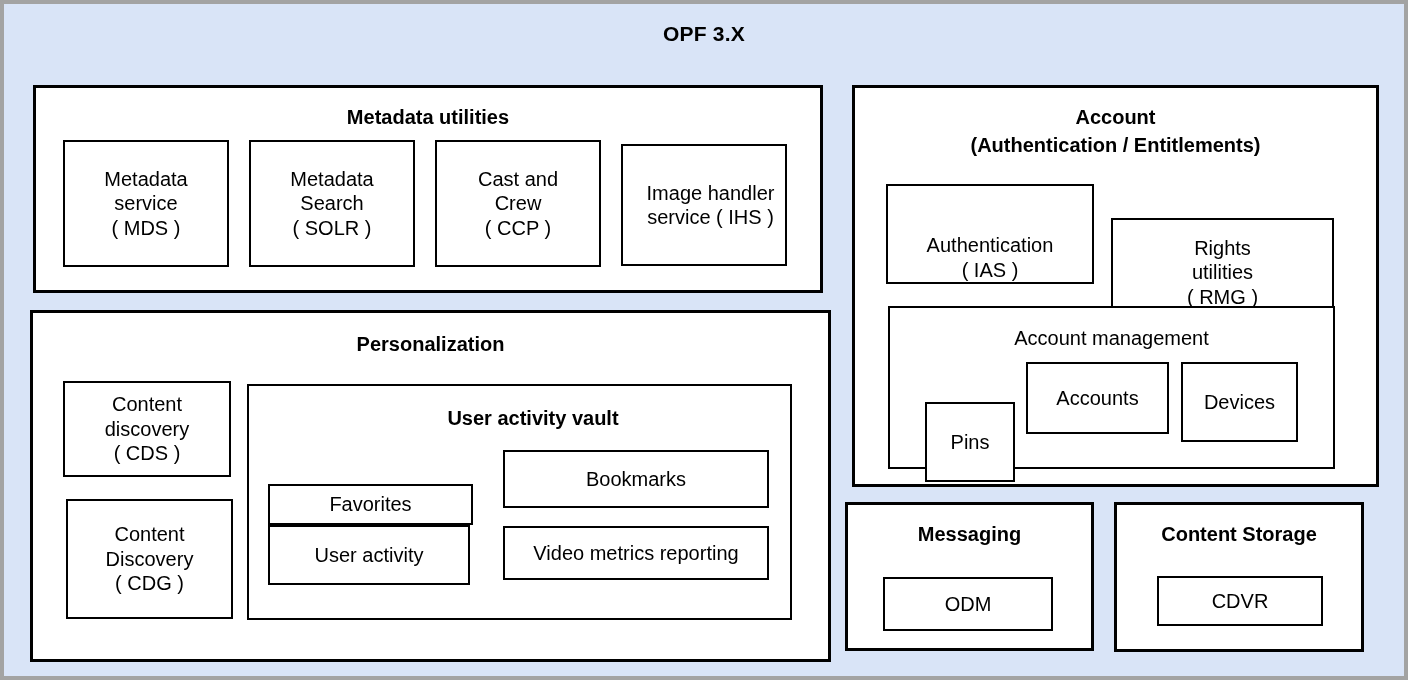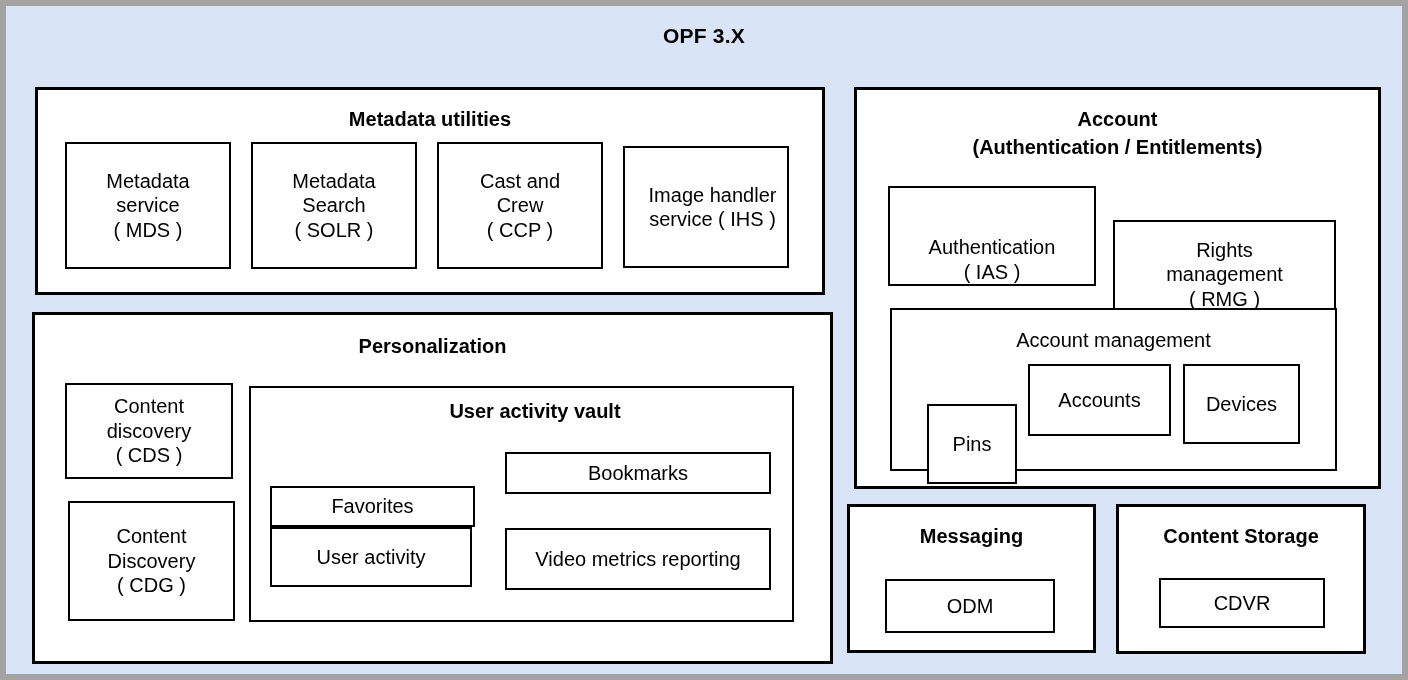--- a/index.html
+++ b/index.html
@@ -6,21 +6,21 @@
     margin: 0;
     padding: 0;
     background: #ffffff;
   }
   #canvas {
     position: relative;
     width: 1408px;
     height: 680px;
     background: #d9e4f7;
     box-sizing: border-box;
-    border: 6px solid #a3a3a3;
+    border: 4px solid #a3a3a3;
     font-family: "Liberation Sans", sans-serif;
     color: #000000;
     overflow: hidden;
   }
 
   
   .abs { position: absolute; box-sizing: border-box; }
 
   .panel {
     background: #ffffff;
@@ -115,55 +115,55 @@
 
   <div class="abs leaf" style="left:62px; top:495px; width:167px; height:120px;">
     <div>
       <div>Content</div>
       <div>Discovery</div>
       <div>( CDG )</div>
     </div>
   </div>
 
   <div class="abs panel" style="left:243px; top:380px; width:545px; height:236px; border-width:2.5px;">
-    <div class="panel-title" style="top:11px;padding-left:27px;">User activity vault</div>
+    <div class="panel-title" style="top:20px;padding-left:27px;">User activity vault</div>
   </div>
 
   <div class="abs leaf" style="left:264px; top:446px; width:205px; height:41px;margin-top:34px;">
     <div>Favorites</div>
   </div>
 
-  <div class="abs leaf" style="left:499px; top:446px; width:266px; height:42px;">
+  <div class="abs leaf" style="left:499px; top:446px; width:266px; height:58px;">
     <div>Bookmarks</div>
   </div>
 
   <div class="abs leaf" style="left:264px; top:521px; width:202px; height:60px;">
     <div>User activity</div>
   </div>
 
-  <div class="abs leaf" style="left:499px; top:522px; width:266px; height:62px;">
+  <div class="abs leaf" style="left:499px; top:522px; width:266px; height:54px;">
     <div>Video metrics reporting</div>
   </div>
 
   <div class="abs panel" style="left:848px; top:81px; width:527px; height:402px;">
     <div class="panel-title" style="top:17px;">Account</div>
     <div class="panel-title" style="top:45px;">(Authentication / Entitlements)</div>
   </div>
 
   <div class="abs leaf" style="left:882px; top:180px; width:208px; height:100px;align-items:flex-end;">
     <div>
       <div>Authentication</div>
       <div>( IAS )</div>
     </div>
   </div>
 
   <div class="abs leaf" style="left:1107px; top:178px; width:223px; height:109px;margin-top:36px;">
     <div>
       <div>Rights</div>
-      <div>management</div>
+      <div>utilities</div>
       <div>( RMG )</div>
     </div>
   </div>
 
   <div class="abs panel" style="left:884px; top:302px; width:447px; height:163px; border-width:2.5px;">
     <div class="panel-title plain" style="top:18px;">Account management</div>
   </div>
 
   <div class="abs leaf" style="left:921px; top:358px; width:90px; height:80px;margin-top:40px;">
     <div>Pins</div>

